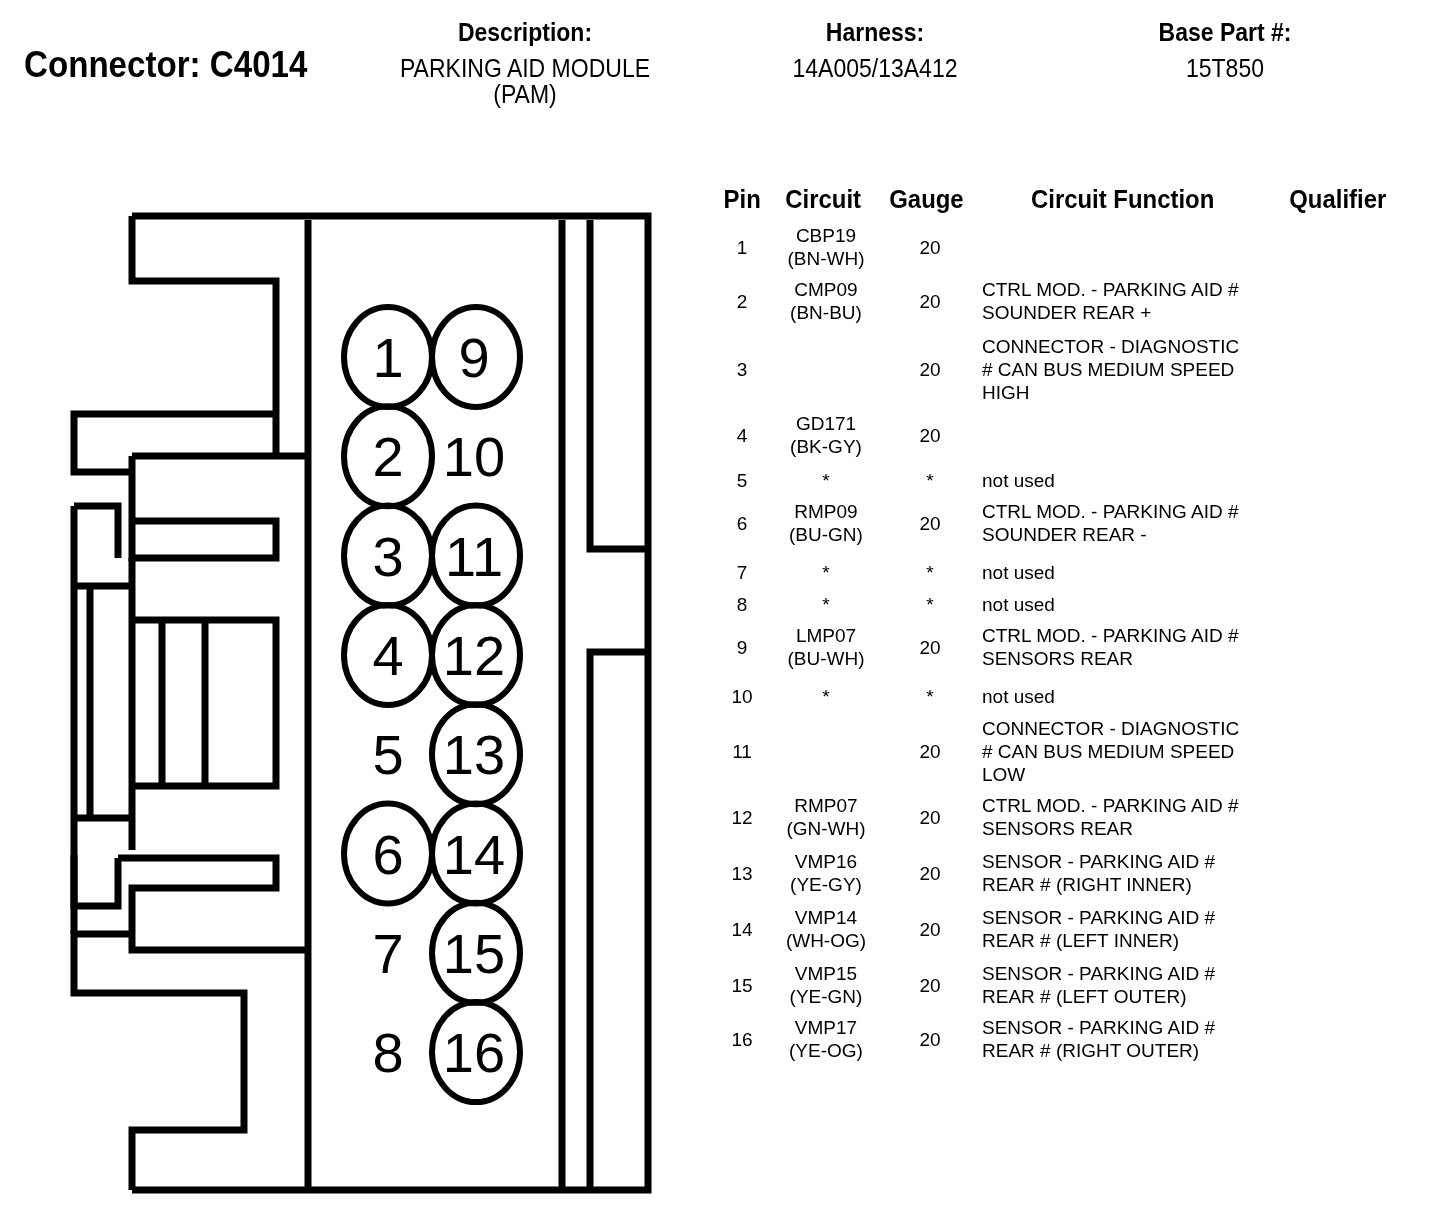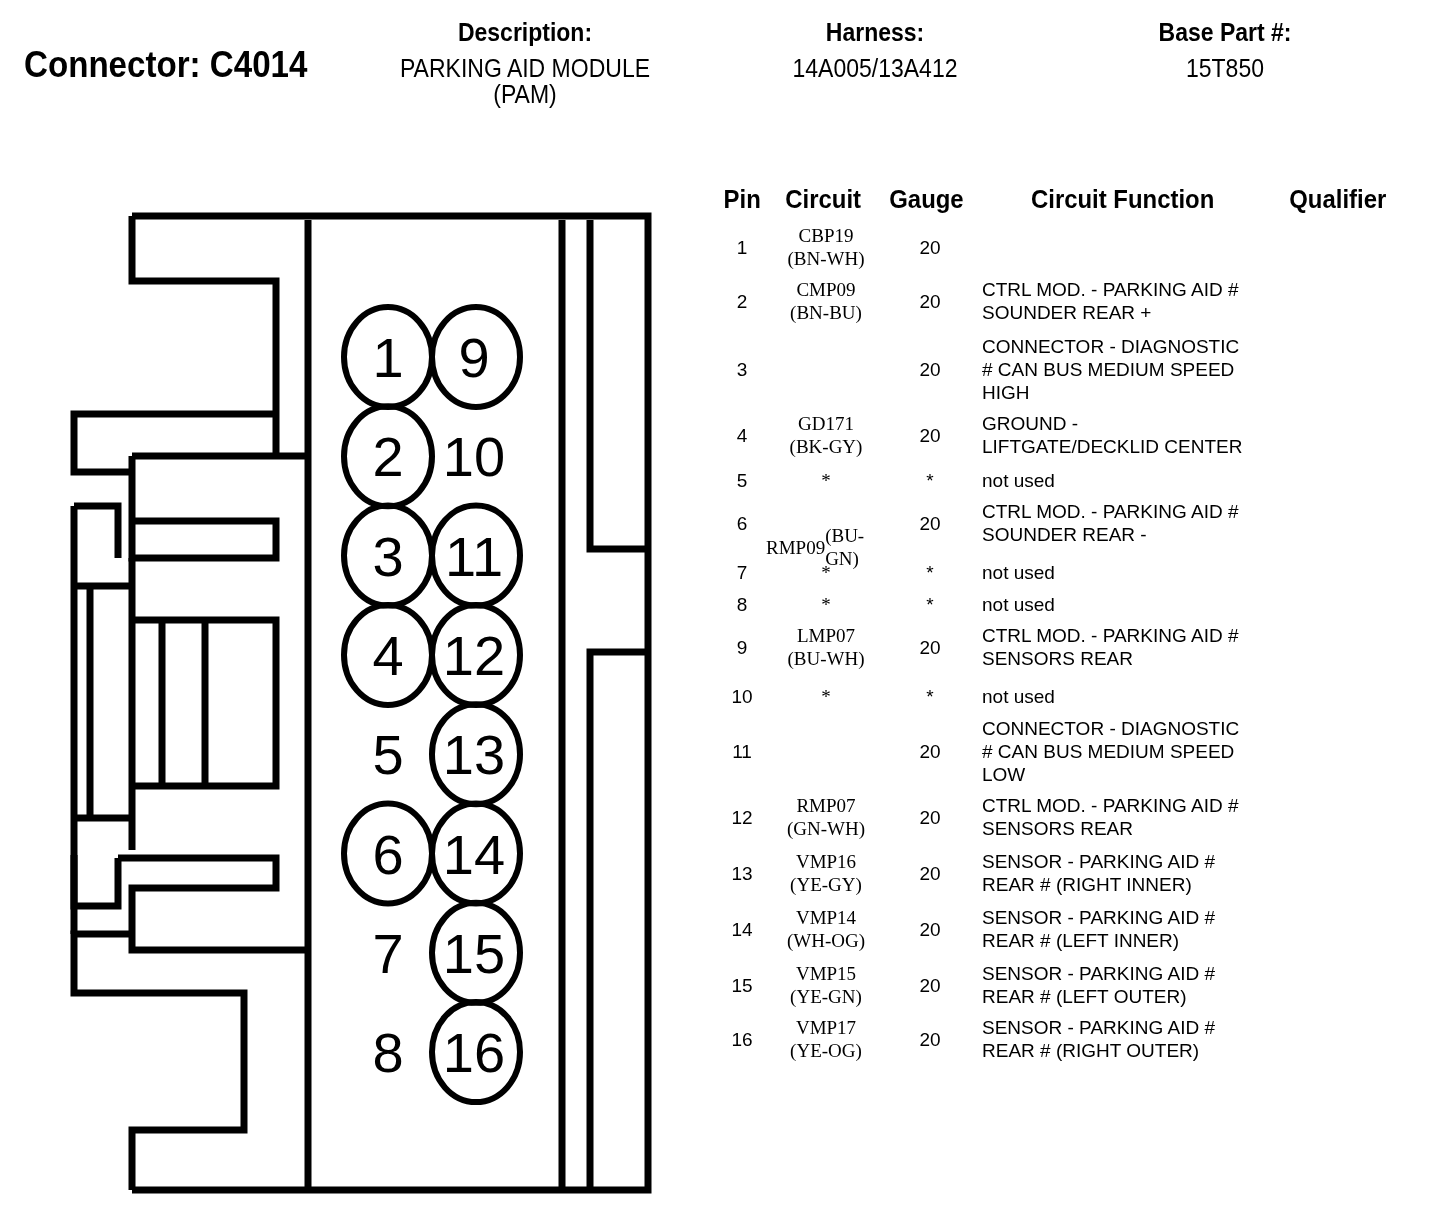--- a/index.html
+++ b/index.html
@@ -15,21 +15,21 @@
   #basepart { left:1100px; top:17px; width:250px; }
 
   #drawing { position:absolute; left:0; top:0; }
   .pin-num { font-family:"Liberation Sans", sans-serif; font-size:56px; text-anchor:middle; }
 
   #pin-table { position:absolute; left:712px; top:184px; width:720px; }
   .th { position:absolute; top:0; font-weight:bold; font-size:26px; transform:scaleX(0.92); white-space:nowrap; }
   .rows { position:absolute; left:0; top:40px; width:720px; }
   .row { position:absolute; left:0; width:720px; font-size:19px; line-height:23px; }
   .c-pin { position:absolute; left:0; width:60px; text-align:center; }
-  .c-circ { position:absolute; left:54px; width:120px; text-align:left;font-family:Liberation Serif, serif; }
+  .c-circ { position:absolute; left:54px; width:120px; text-align:right; }
   .c-gauge { position:absolute; left:188px; width:60px; text-align:center; }
   .c-func { position:absolute; left:270px; width:330px; text-align:left; white-space:pre-line; }
   .c-qual { position:absolute; left:570px; width:120px; text-align:center; }
   .vc { display:flex; align-items:center; }
 </style>
 </head>
 <body>
 
 <div id="connector-title">Connector: C4014</div>
 
@@ -177,37 +177,35 @@
 HIGH</div>
         <div class="c-qual vc" style="height: 70px; justify-content: center;"></div>
       </div>
       <div class="row" style="top: 188px; height: 46px;">
         <div class="c-pin vc" style="height: 46px; justify-content: center;">4</div>
         <div class="c-circ vc" style="height: 46px; justify-content: center; flex-direction: column;">
           <div>GD171</div>
           <div>(BK-GY)</div>
         </div>
         <div class="c-gauge vc" style="height: 46px; justify-content: center;">20</div>
-        <div class="c-func vc" style="height: 46px; justify-content: flex-start; align-items: center;">GROUND -
-LIFTGATE/DECKLID CENTER</div>
         <div class="c-qual vc" style="height: 46px; justify-content: center;"></div>
       </div>
       <div class="row" style="top: 244px; height: 24px;">
         <div class="c-pin vc" style="height: 24px; justify-content: center;">5</div>
         <div class="c-circ vc" style="height: 24px; justify-content: center; flex-direction: column;">
           <div>*</div>
           <div></div>
         </div>
         <div class="c-gauge vc" style="height: 24px; justify-content: center;">*</div>
         <div class="c-func vc" style="height: 24px; justify-content: flex-start; align-items: center;">not used</div>
         <div class="c-qual vc" style="height: 24px; justify-content: center;"></div>
       </div>
       <div class="row" style="top: 276px; height: 46px;">
         <div class="c-pin vc" style="height: 46px; justify-content: center;">6</div>
-        <div class="c-circ vc" style="height: 46px; justify-content: center; flex-direction: row; margin-top: 24px;">
+        <div class="c-circ vc" style="height: 46px; justify-content: center; flex-direction: column;">
           <div>RMP09</div>
           <div>(BU-GN)</div>
         </div>
         <div class="c-gauge vc" style="height: 46px; justify-content: center;">20</div>
         <div class="c-func vc" style="height: 46px; justify-content: flex-start; align-items: center;">CTRL MOD. - PARKING AID #
 SOUNDER REAR -</div>
         <div class="c-qual vc" style="height: 46px; justify-content: center;"></div>
       </div>
       <div class="row" style="top: 336px; height: 24px;">
         <div class="c-pin vc" style="height: 24px; justify-content: center;">7</div>

